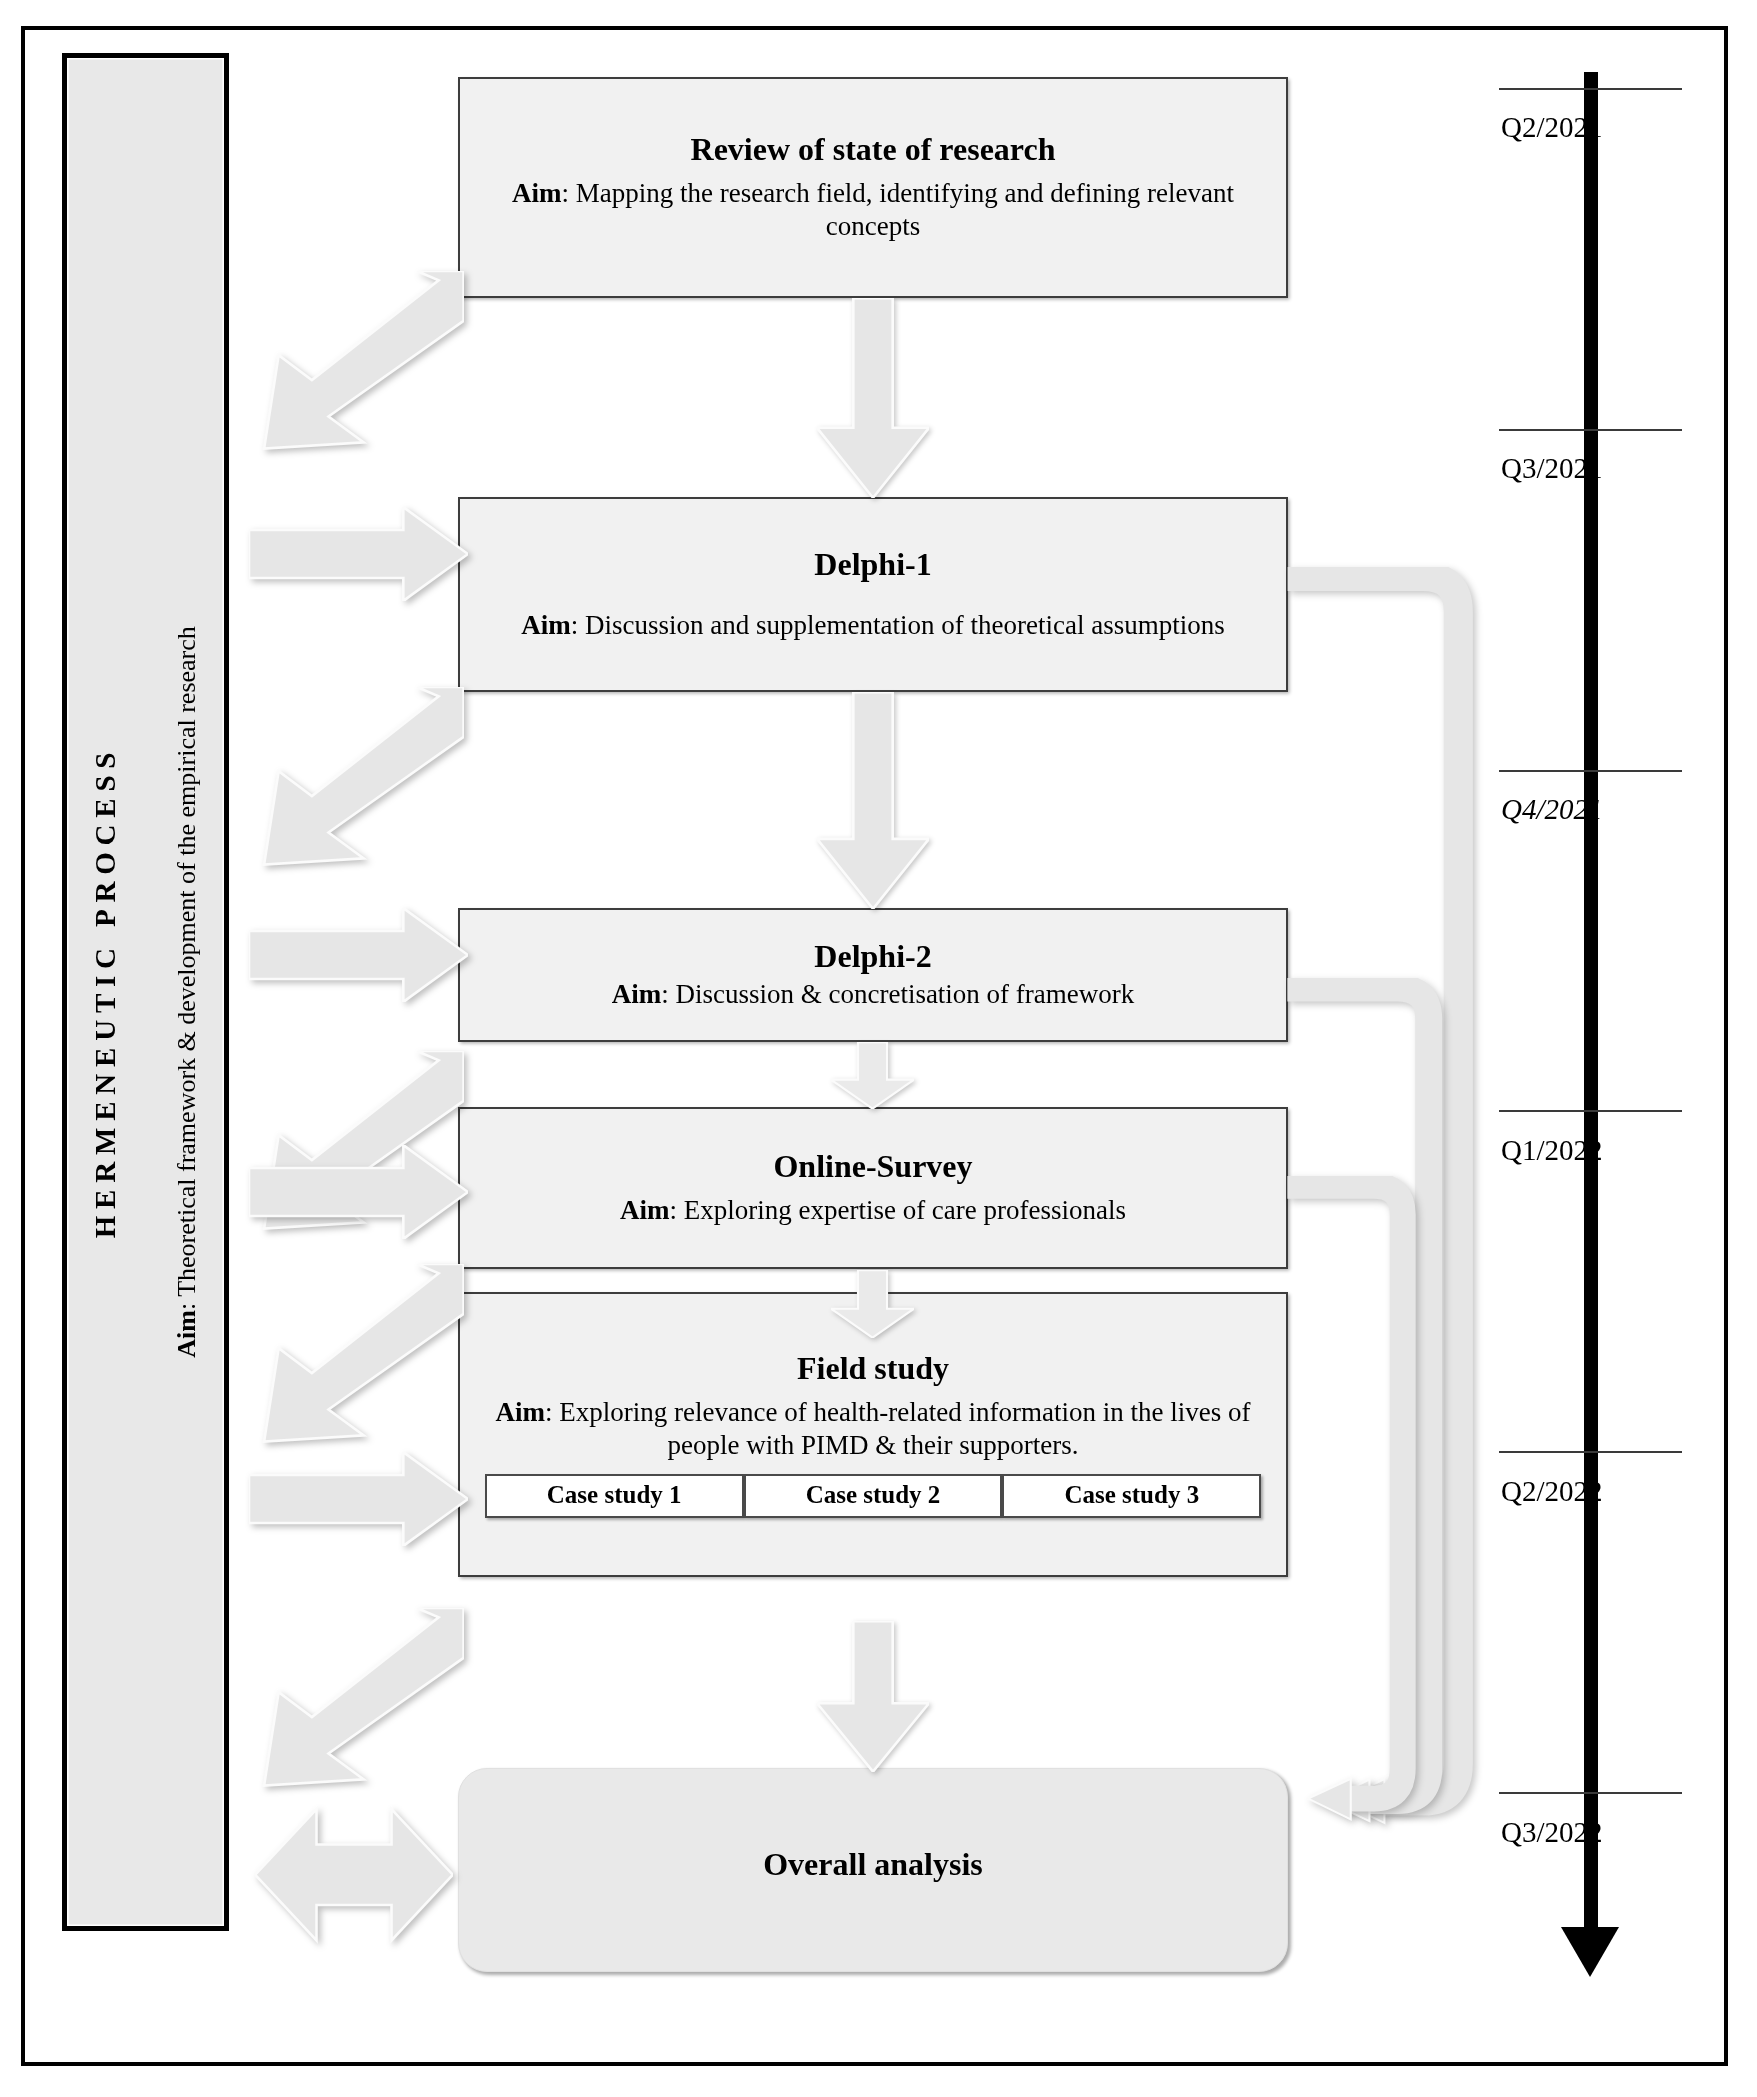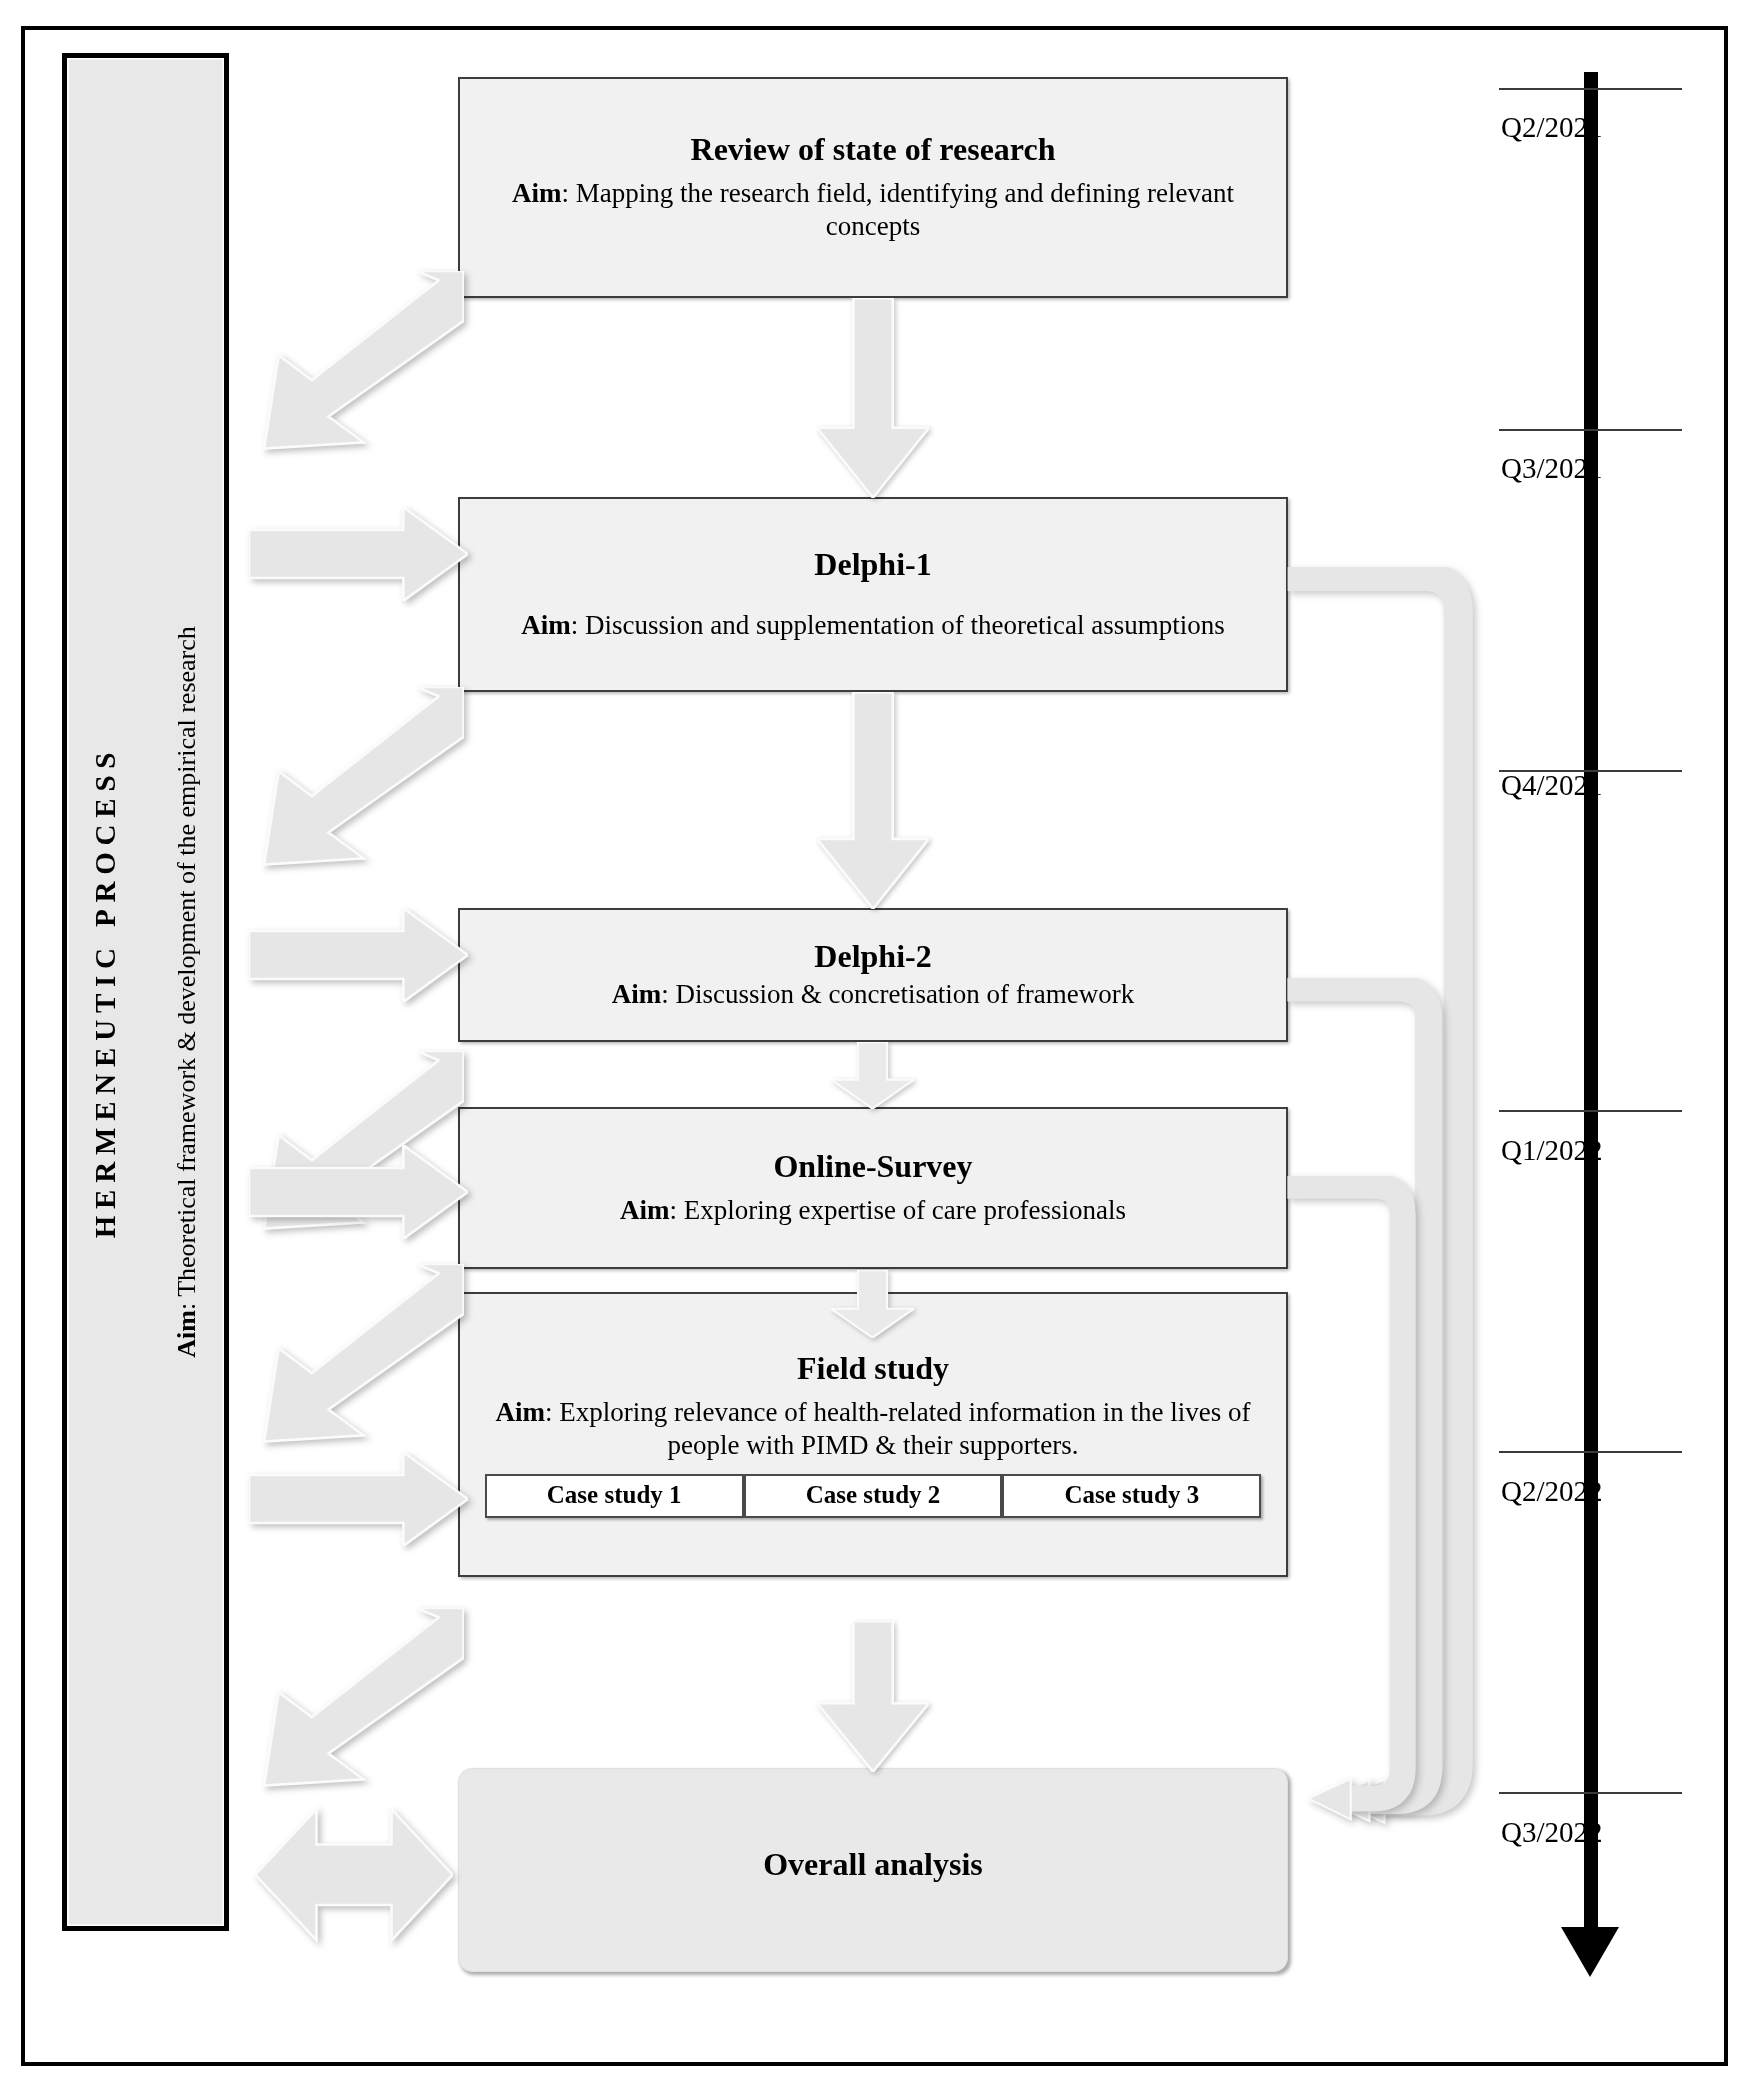--- a/index.html
+++ b/index.html
@@ -32,21 +32,21 @@
         display:flex;flex-direction:column;align-items:center;justify-content:center;}
   .pbox .ttl{font-size:32px;font-weight:bold;line-height:1.12;margin:0 0 9.4px 0;}
   .pbox .aim{font-size:27px;line-height:1.22;padding:0 13.5px;}
   .pbox .aim b{font-weight:bold;}
 
   #box-review       {left:458px; top:77px;  width:830px; height:221px;}
   #box-delphi1      {left:458px; top:497px;  width:830px; height:195px;gap:16px;}
   #box-delphi2      {left:458px; top:908px; width:830px; height:134px;}
   #box-survey       {left:458px; top:1107px; width:830px; height:162px;}
   #box-field        {left:458px; top:1292px; width:830px; height:285px;}
-  #box-overall      {left:458px; top:1768px; width:830px; height:204px;border-radius:14px;
+  #box-overall      {left:458px; top:1768px; width:830px; height:204px;border-radius:29px;
                      background:#e9e9e9;border:1px solid #e0e0e0;}
   #box-delphi2 .ttl{margin-bottom:3.1px;}
   #box-field .aim{padding:0 21px;}
 
   
   #case-row{display:flex;gap:0;margin-top:11.4px;width:94%;justify-content:center;}
   .case-box{flex:1;background:#ffffff;border:2.1px solid #4a4a4a;box-sizing:border-box;
        font-size:25px;font-weight:bold;padding:5.2px 2.1px 7.3px 2.1px;
        box-shadow:1.6px 1.6px 2.6px rgba(0,0,0,.3);}
 
@@ -237,21 +237,21 @@
   <div id="tl-axis"></div>
   <div id="tl-arrowhead"></div>
 
   <div class="tl-tick" style="top:26px;"></div>
   <div class="tl-label" style="top:49px;">Q2/2021</div>
 
   <div class="tl-tick" style="top:367px;"></div>
   <div class="tl-label" style="top:390px;">Q3/2021</div>
 
   <div class="tl-tick" style="top:708px;"></div>
-  <div class="tl-label" style="top:707px;">Q4/2021</div>
+  <div class="tl-label" style="top:731px;font-style:italic;">Q4/2021</div>
 
   <div class="tl-tick" style="top:1048px;"></div>
   <div class="tl-label" style="top:1072px;">Q1/2022</div>
 
   <div class="tl-tick" style="top:1389px;"></div>
   <div class="tl-label" style="top:1413px;">Q2/2022</div>
 
   <div class="tl-tick" style="top:1730px;"></div>
   <div class="tl-label" style="top:1754px;">Q3/2022</div>
 </div>

